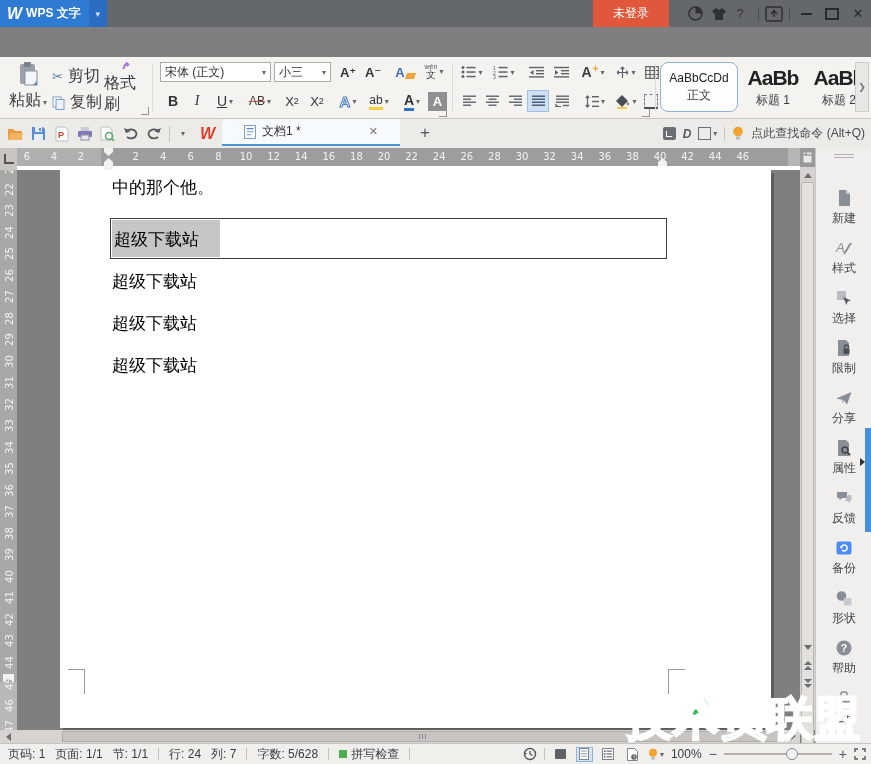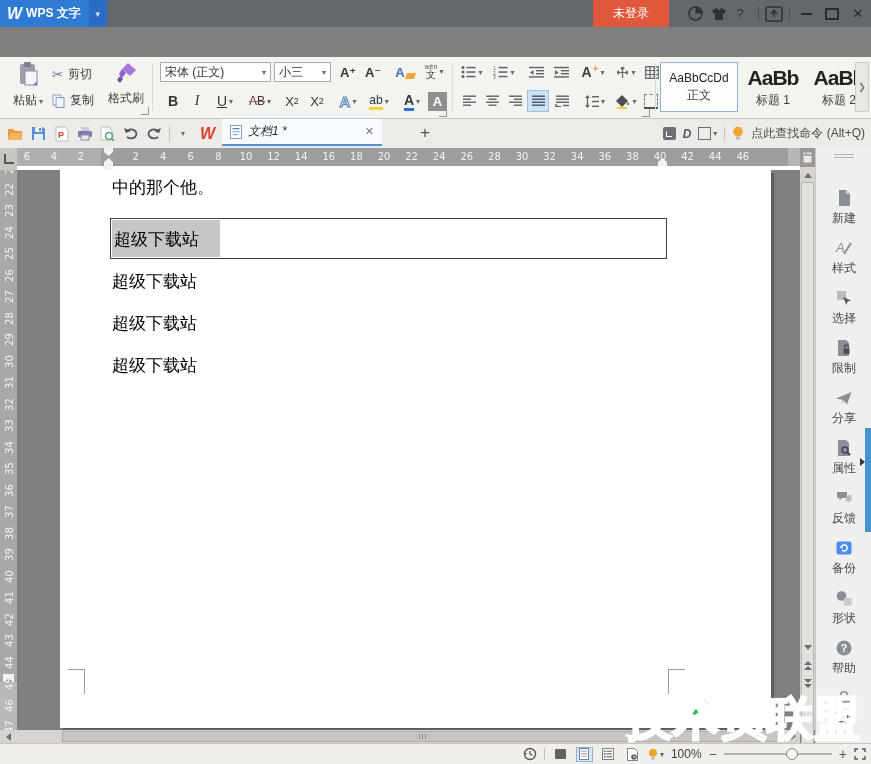--- a/index.html
+++ b/index.html
@@ -21,36 +21,36 @@
   .winbtn{width:26px;height:27px;display:flex;align-items:center;justify-content:center;color:#26292d;font-size:13px;}
   .min-glyph{width:11px;height:2px;background:#26292d;}
   .max-glyph{width:10px;height:8px;border:2px solid #26292d;}
   
   .tabrow{position:absolute;left:0;top:27px;width:871px;height:30px;background:#d9d7d3;display:flex;padding-left:12px;box-sizing:border-box;}
   .rtab{padding:0 17px;line-height:30px;font-size:13px;color:#3a3a3a;}
   .rtab.active{background:#f5f3f0;color:#2d70c8;}
   
   .ribbon{position:absolute;left:0;top:57px;width:871px;height:62px;background:#f5f3f0;border-bottom:1px solid #c9c6c2;box-sizing:border-box;}
   .gsep{position:absolute;top:6px;width:1px;height:48px;background:#dcdad6;}
-  .rlabel{font-size:12px;color:#3c3c3c;}
+  .rlabel{font-size:16px;color:#3c3c3c;}
   .dd{font-size:8px;color:#666;margin-left:2px;}
   .combo{position:absolute;height:20px;background:#fff;border:1px solid #aaa;display:flex;align-items:center;font-size:12px;color:#333;padding:0 4px;box-sizing:border-box;}
   .combo .dd{margin-left:auto;}
   .rbtn{position:absolute;height:22px;display:flex;align-items:center;justify-content:center;font-size:13px;color:#333;}
   .active-btn{background:#cfe0f4;border:1px solid #9ec0e4;box-sizing:border-box;}
   .launcher{position:absolute;width:7px;height:7px;border-right:1px solid #97948f;border-bottom:1px solid #97948f;}
   .style-cell{position:absolute;top:5px;height:50px;display:flex;flex-direction:column;align-items:center;justify-content:center;}
   .style-cell.sel{border:1px solid #8fb3d9;background:#fdfdfd;box-sizing:border-box;}
   .style-prev{color:#222;white-space:nowrap;}
   .style-lab{font-size:12px;color:#3c3c3c;margin-top:2px;}
   .gallery-arrow{position:absolute;left:855px;top:5px;width:14px;height:50px;background:#e9e7e3;border:1px solid #d0cec9;display:flex;align-items:center;justify-content:center;color:#777;font-size:9px;box-sizing:border-box;}
   
   .docbar{position:absolute;left:0;top:119px;width:871px;height:29px;background:#ecebe7;display:flex;align-items:center;}
   .qat-ic{width:23px;height:24px;display:flex;align-items:center;justify-content:center;}
-  .doc-tab{position:absolute;left:222px;top:0;width:160px;height:27px;background:#f7fafc;border-bottom:2px solid #4f94d6;display:flex;align-items:center;gap:6px;padding:0 8px;box-sizing:border-box;font-size:12px;color:#2e2e2e;font-style:italic;}
+  .doc-tab{position:absolute;left:222px;top:0;width:178px;height:27px;background:#f7fafc;border-bottom:2px solid #4f94d6;display:flex;align-items:center;gap:6px;padding:0 22px;box-sizing:border-box;font-size:12px;color:#2e2e2e;}
   .hintbar{position:absolute;right:6px;top:0;height:29px;display:flex;align-items:center;gap:7px;font-size:12px;color:#4a4a4a;}
   
   .corner{position:absolute;left:0;top:148px;width:17px;height:22px;background:#c9c6c2;display:flex;align-items:center;justify-content:center;}
   .tabsel{width:8px;height:8px;border-left:2px solid #555;border-bottom:2px solid #555;}
   .hruler{position:absolute;left:17px;top:148px;width:783px;height:22px;background:#fff;}
   .hr-band{position:absolute;left:0;top:0;width:783px;height:18px;background:#b0afae;}
   .hr-dark{position:absolute;left:84px;top:0;width:687px;height:18px;background:#9d9d9d;}
   .hr-after{position:absolute;left:771px;top:0;width:12px;height:18px;background:#b7b6b5;}
   .rnum{position:absolute;top:3px;transform:translateX(-50%);font-size:10px;color:#f2f2f2;font-family:"DejaVu Sans",sans-serif;}
   .pent-down{position:absolute;width:9px;height:8px;background:#f2f2f2;clip-path:polygon(0 0,100% 0,100% 50%,50% 100%,0 50%);}
@@ -373,21 +373,21 @@
         <span class="dd">▾</span>
     </div>
     <div class="rbtn" style="left:641px;top:33px;width:26px;">
       <span style="width:12px;height:12px;border:1px dashed #7a7e84;border-bottom:2px solid #4a4e55;display:inline-block;"></span>
         <span class="dd">▾</span>
     </div>
     <div class="launcher" style="left:642px;top:52px;"></div>
     <div class="gsep" style="left:655px;"></div>
 
     <div id="styles-gallery">
-        <div class="style-cell sel" style="left: 660px; width: 78px;">
+        <div class="style-cell sel" style="left: 660px; width: 78px; border-radius: 8px;">
           <span class="style-prev" style="font-size: 12px;">AaBbCcDd</span>
           <span class="style-lab">正文</span>
         </div>
         <div class="style-cell" style="left: 741px; width: 64px;">
           <span class="style-prev" style="font-size: 21px; font-weight: bold; letter-spacing: -1px;">AaBb</span>
           <span class="style-lab">标题 1</span>
         </div>
         <div class="style-cell" style="left: 807px; width: 64px;">
           <span class="style-prev" style="font-size: 21px; font-weight: bold; letter-spacing: -1px;">AaBb</span>
           <span class="style-lab">标题 2</span>
@@ -686,20 +686,33 @@
         </svg>
         <span class="sblabel">工具</span>
       </div>
     </div>
   <div class="sb-bluestrip"></div>
   <div class="sb-collapse">
       <div class="tri-right" style="border-left-color:#2e3136;"></div>
     </div>
 
   <div class="statusbar">
+    <div class="st-left">
+      <span>页码: 1</span>
+      <span>页面: 1/1</span>
+      <span>节: 1/1</span>
+      <span class="st-sep"></span>
+      <span>行: 24</span>
+      <span>列: 7</span>
+      <span class="st-sep"></span>
+      <span>字数: 5/628</span>
+      <span class="st-sep"></span>
+      <span><span class="spell-dot"></span><span>拼写检查</span></span>
+      <span class="st-sep"></span>
+    </div>
     <div class="st-right">
       <svg width="14" height="14" viewBox="0 0 14 14">
           <circle cx="7" cy="7" r="5.5" fill="none" stroke="#55585e" stroke-width="1.4"></circle>
           <path d="M7 4 V7 L9.5 8.5" stroke="#55585e" stroke-width="1.3" fill="none"></path>
           <path d="M1 5 L1.5 8 L4 6.5 Z" fill="#55585e"></path>
         </svg>
       <span class="st-sep"></span>
       <span class="view-ic">
           <span style="width:11px;height:10px;background:#5f6368;border-radius:1px;display:inline-block;"></span>
         </span>

